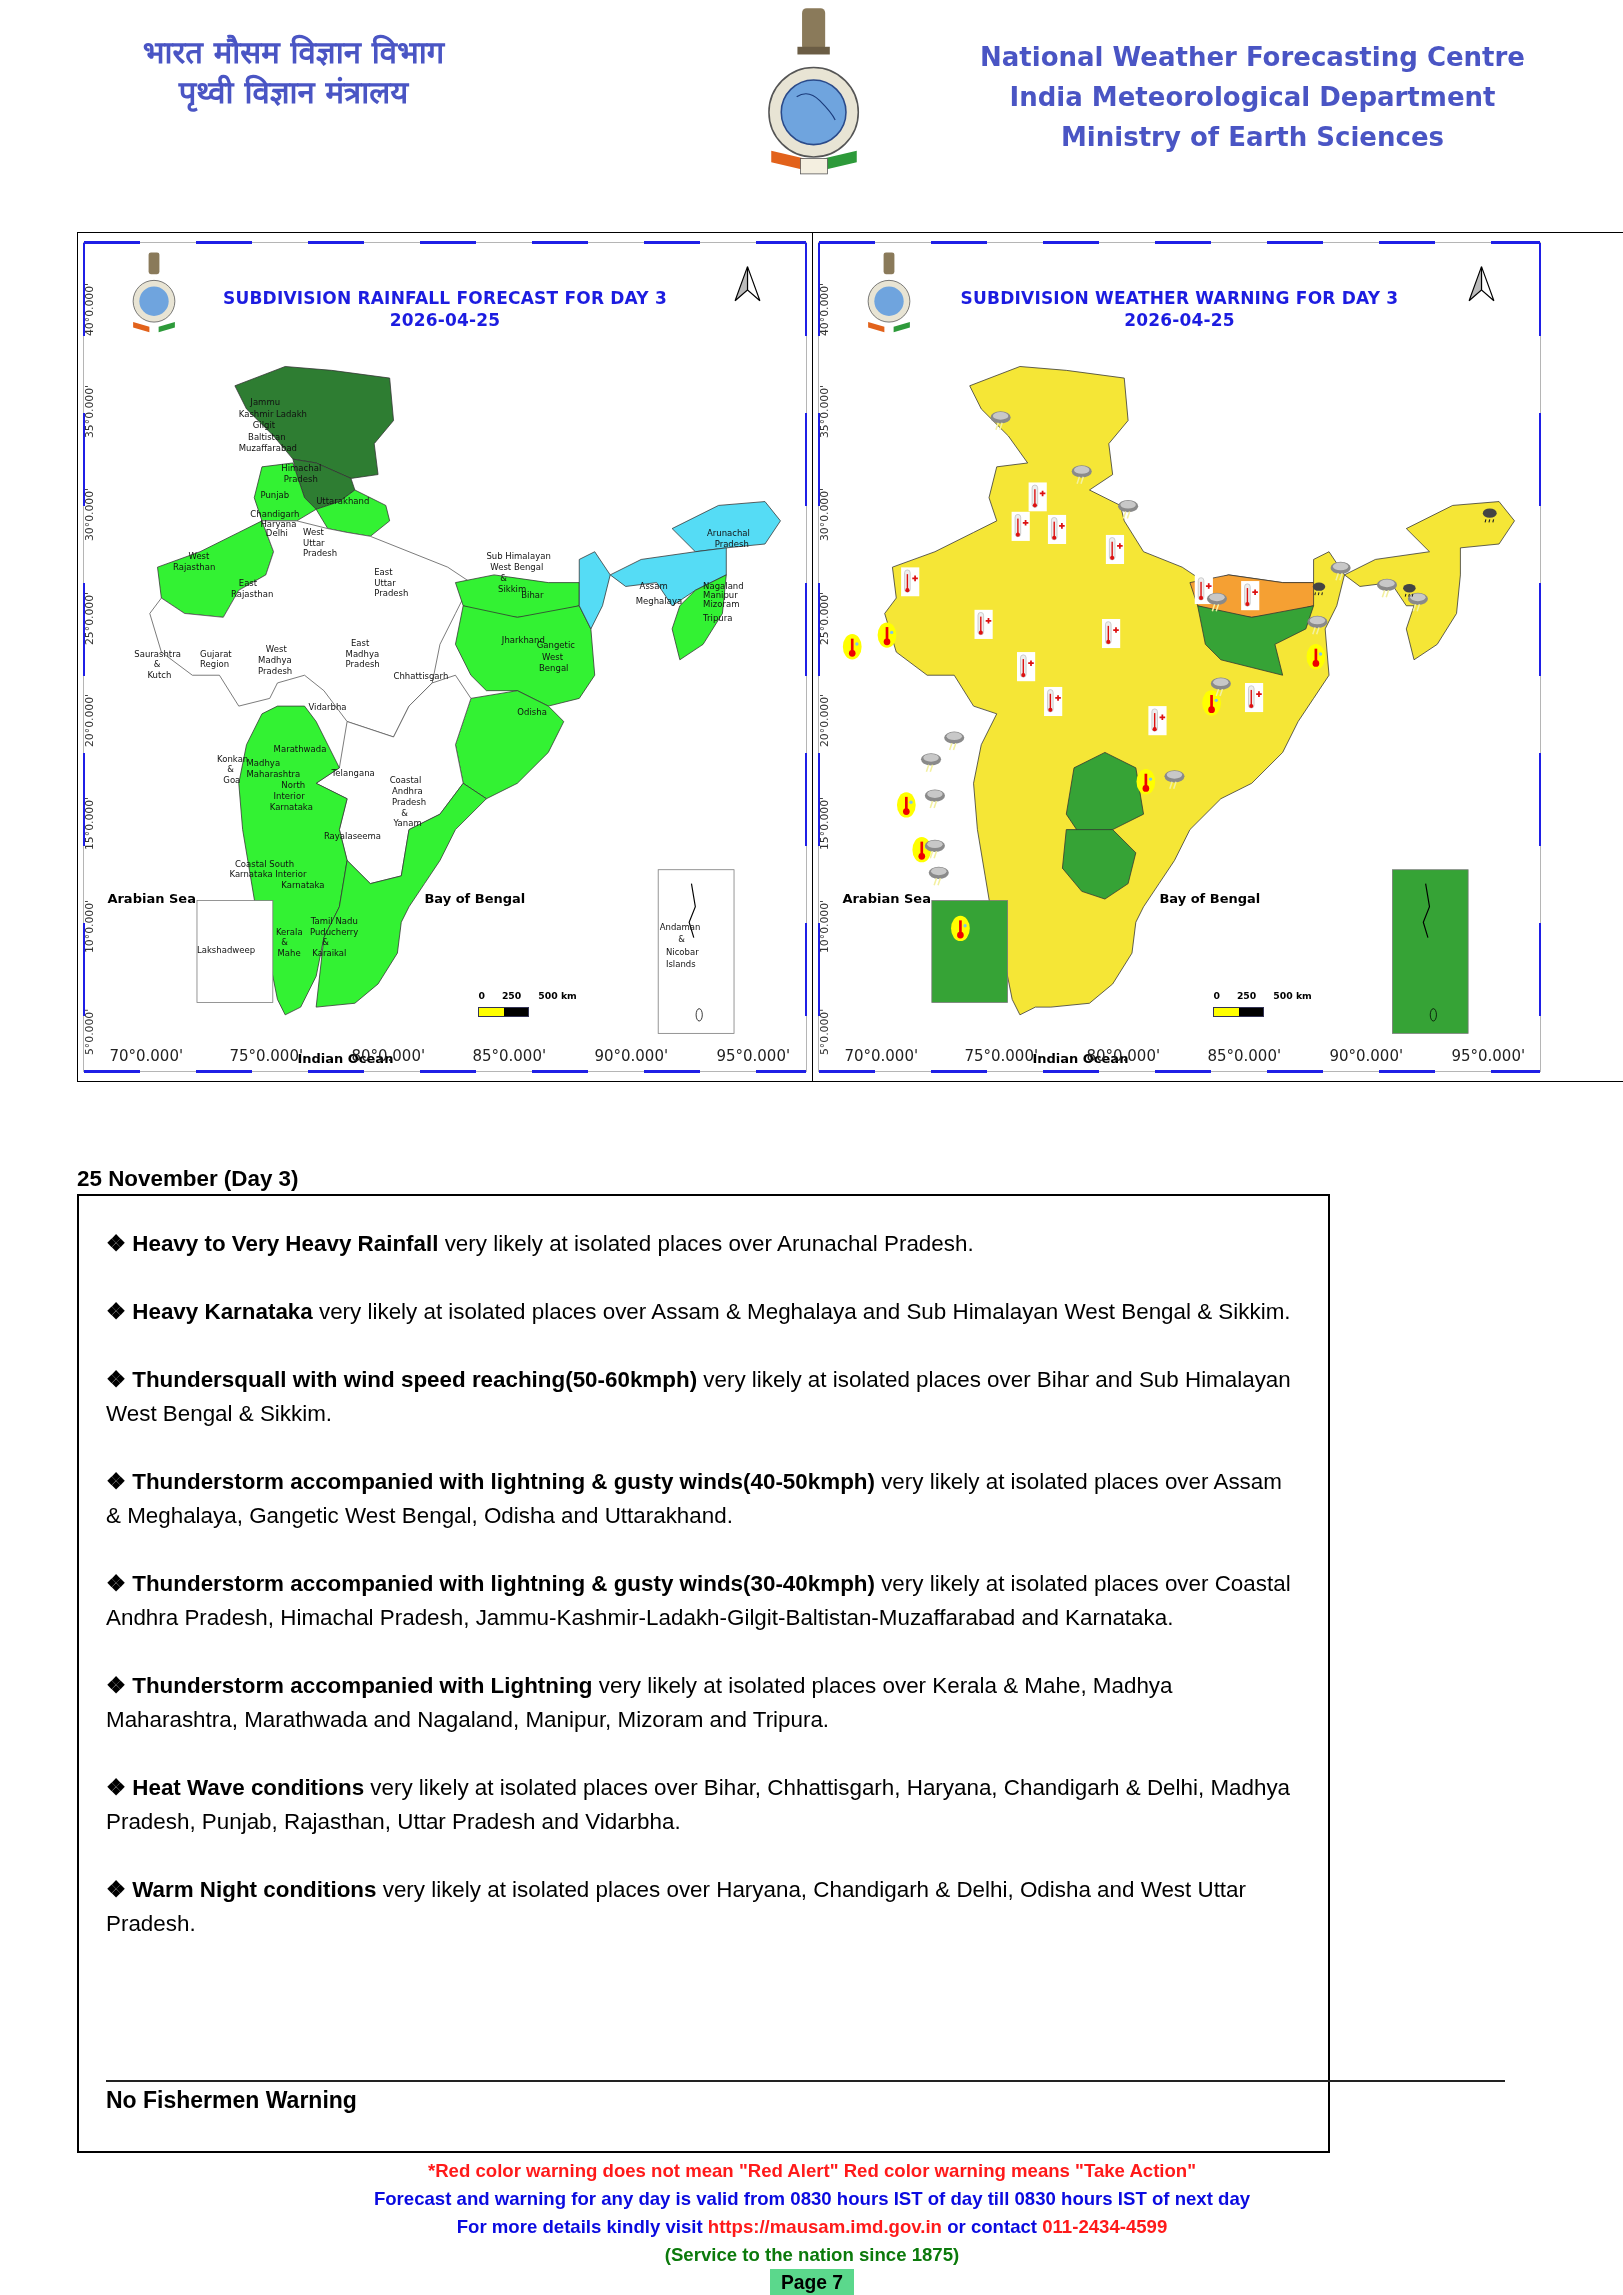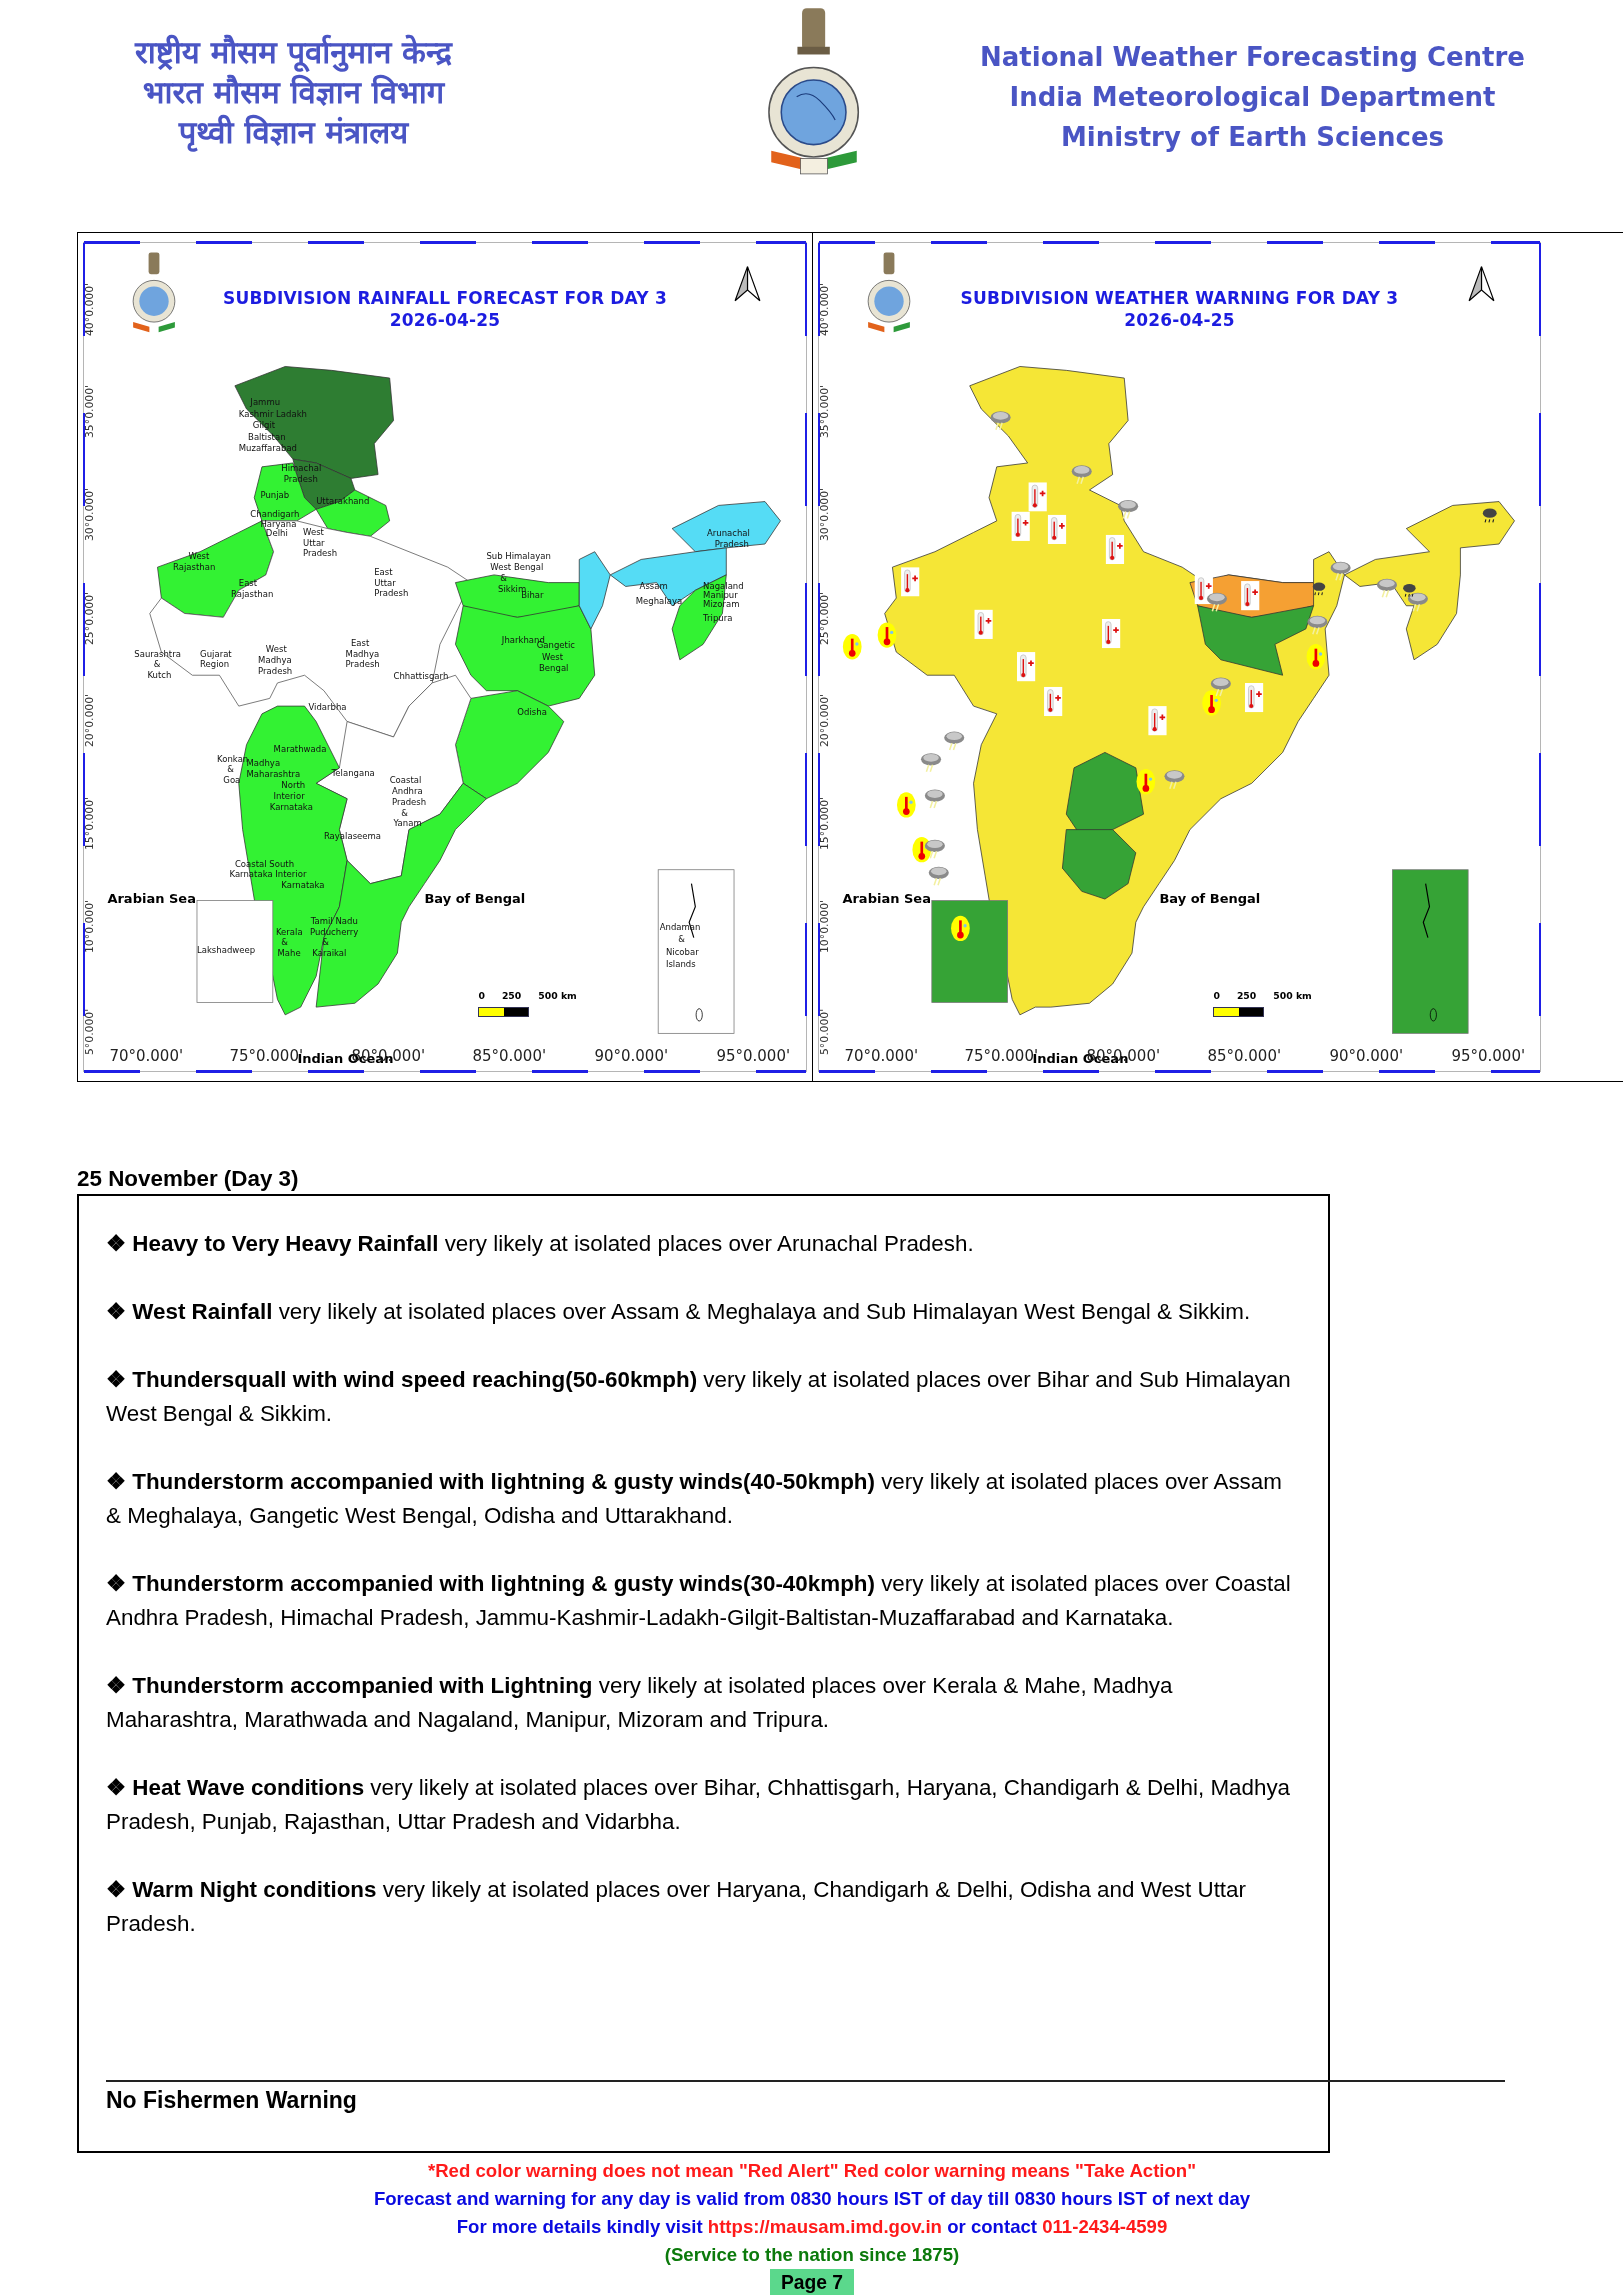--- a/index.html
+++ b/index.html
@@ -48,21 +48,20 @@
 
   
   .footer { position: absolute; left: 0; right: 0; top: 2157px; text-align: center; font-weight: bold; font-size: 18.6px; line-height: 28px; }
   .f-red { color: #ff1a1a; } .f-blue { color: #0a0ae0; } .f-green { color: #0b7a0b; }
   .page-badge { display: inline-block; background: #5bd88c; color: #000; padding: 0 10.8px; font-size: 19.3px; line-height: 28px; margin-top: 0px; }
 </style>
 </head>
 <body>
 
 <div class="hdr-hindi">
-  <div>राष्ट्रीय मौसम पूर्वानुमान केन्द्र</div>
   <div>भारत मौसम विज्ञान विभाग</div>
   <div>पृथ्वी विज्ञान मंत्रालय</div>
 </div>
 
 <div class="hdr-logo">
   <svg viewBox="0 0 135 230" width="104" height="178">
     <rect x="52" y="5" width="30" height="55" fill="#8a7a5a" rx="6"></rect>
     <rect x="46" y="55" width="42" height="10" fill="#6b5d45"></rect>
     <circle cx="67" cy="140" r="58" fill="#e8e4d4" stroke="#555" stroke-width="2"></circle>
     <circle cx="67" cy="140" r="42" fill="#6fa4de" stroke="#2a4a8a" stroke-width="2"></circle>
@@ -403,21 +402,21 @@
       <div class="lon-label" style="left:632px;">95°0.000'</div>
     </div>
   </div>
 </div>
 
 <div class="day-heading">25 November (Day 3)</div>
 
 <div class="text-box">
   <div class="warn-list" id="warn-list">
       <div class="warn-item"><span class="bullet">❖</span><span class="hl">Heavy to Very Heavy Rainfall</span><span> very likely at isolated places over Arunachal Pradesh.</span></div>
-      <div class="warn-item"><span class="bullet">❖</span><span class="hl">West Rainfall</span><span> very likely at isolated places over Assam &amp; Meghalaya and Sub Himalayan West Bengal &amp; Sikkim.</span></div>
+      <div class="warn-item"><span class="bullet">❖</span><span class="hl">Heavy Karnataka</span><span> very likely at isolated places over Assam &amp; Meghalaya and Sub Himalayan West Bengal &amp; Sikkim.</span></div>
       <div class="warn-item"><span class="bullet">❖</span><span class="hl">Thundersquall with wind speed reaching(50-60kmph)</span><span> very likely at isolated places over Bihar and Sub Himalayan West Bengal &amp; Sikkim.</span></div>
       <div class="warn-item"><span class="bullet">❖</span><span class="hl">Thunderstorm accompanied with lightning &amp; gusty winds(40-50kmph)</span><span> very likely at isolated places over Assam &amp; Meghalaya, Gangetic West Bengal, Odisha and Uttarakhand.</span></div>
       <div class="warn-item"><span class="bullet">❖</span><span class="hl">Thunderstorm accompanied with lightning &amp; gusty winds(30-40kmph)</span><span> very likely at isolated places over Coastal Andhra Pradesh, Himachal Pradesh, Jammu-Kashmir-Ladakh-Gilgit-Baltistan-Muzaffarabad and Karnataka.</span></div>
       <div class="warn-item"><span class="bullet">❖</span><span class="hl">Thunderstorm accompanied with Lightning</span><span> very likely at isolated places over Kerala &amp; Mahe, Madhya Maharashtra, Marathwada and Nagaland, Manipur, Mizoram and Tripura.</span></div>
       <div class="warn-item"><span class="bullet">❖</span><span class="hl">Heat Wave conditions</span><span> very likely at isolated places over Bihar, Chhattisgarh, Haryana, Chandigarh &amp; Delhi, Madhya Pradesh, Punjab, Rajasthan, Uttar Pradesh and Vidarbha.</span></div>
       <div class="warn-item"><span class="bullet">❖</span><span class="hl">Warm Night conditions</span><span> very likely at isolated places over Haryana, Chandigarh &amp; Delhi, Odisha and West Uttar Pradesh.</span></div>
     </div>
   <div class="divider"></div>
   <div class="fish">No Fishermen Warning</div>
 </div>

